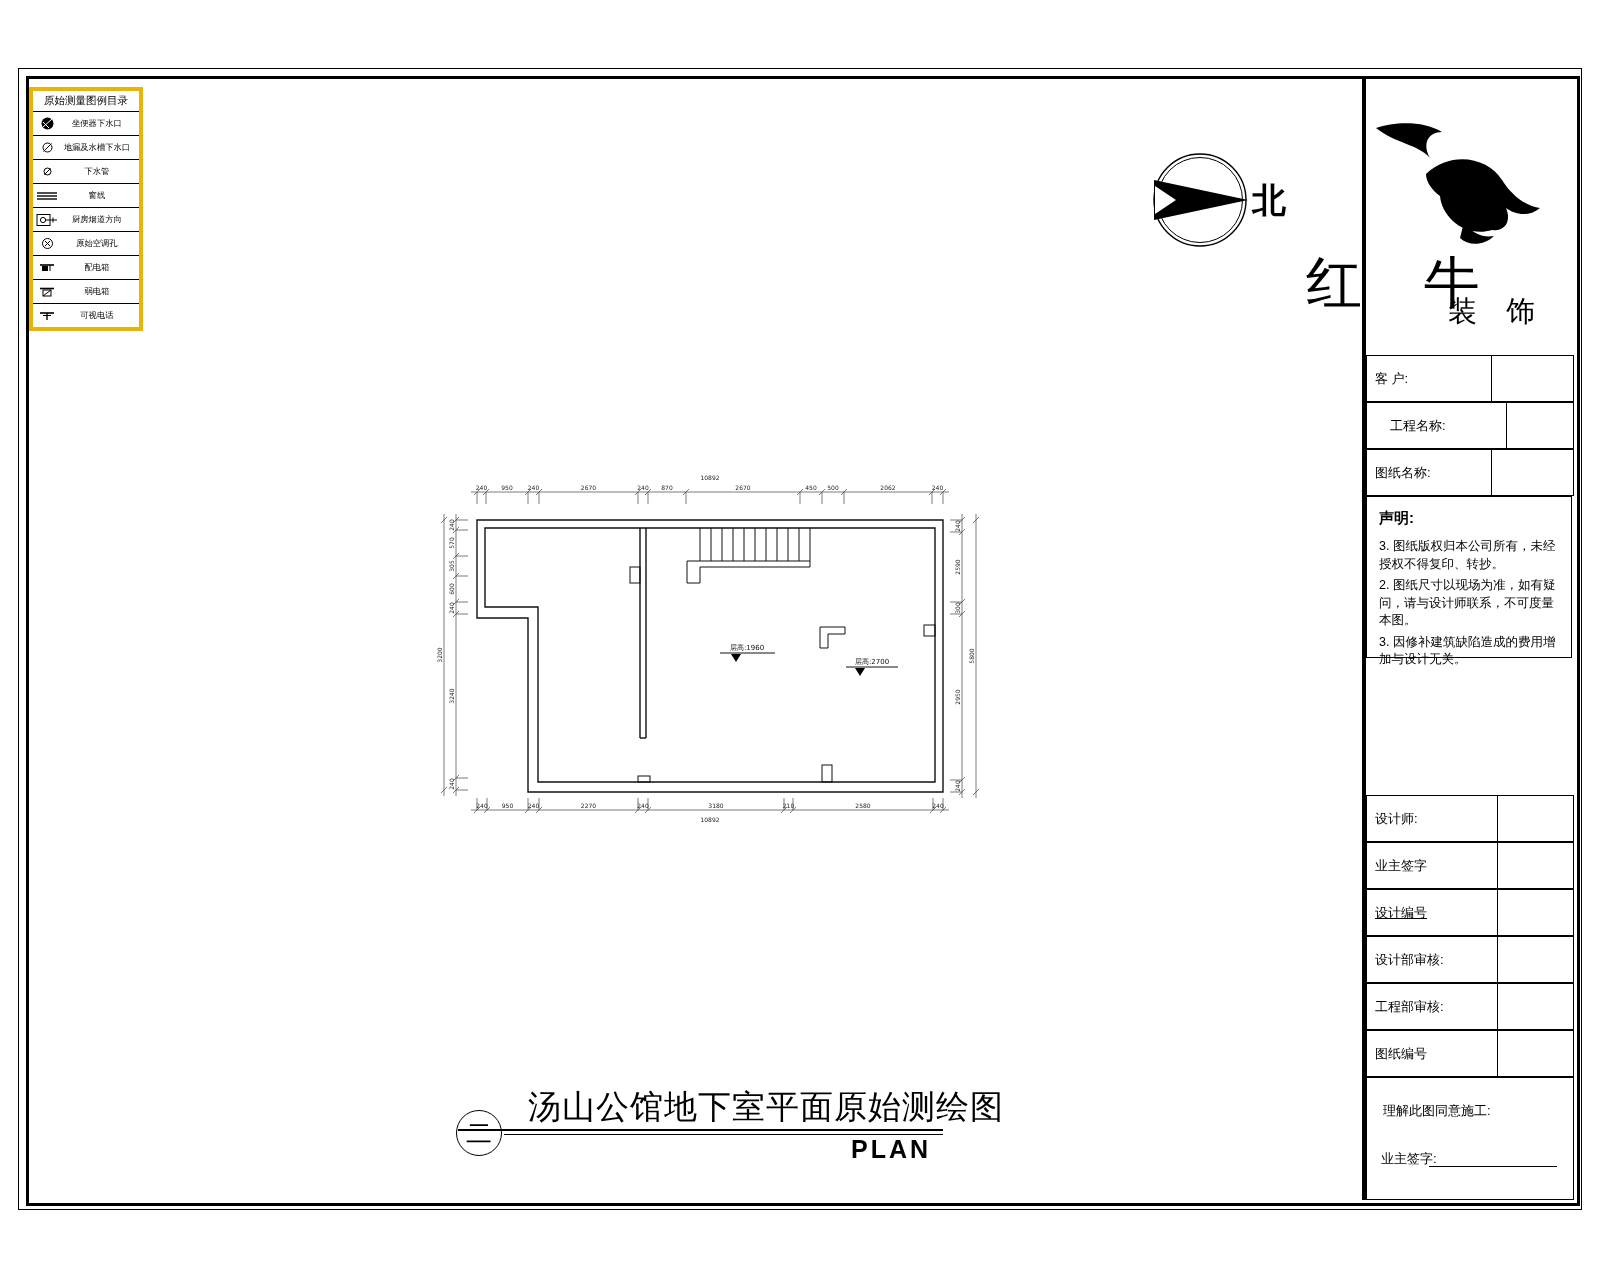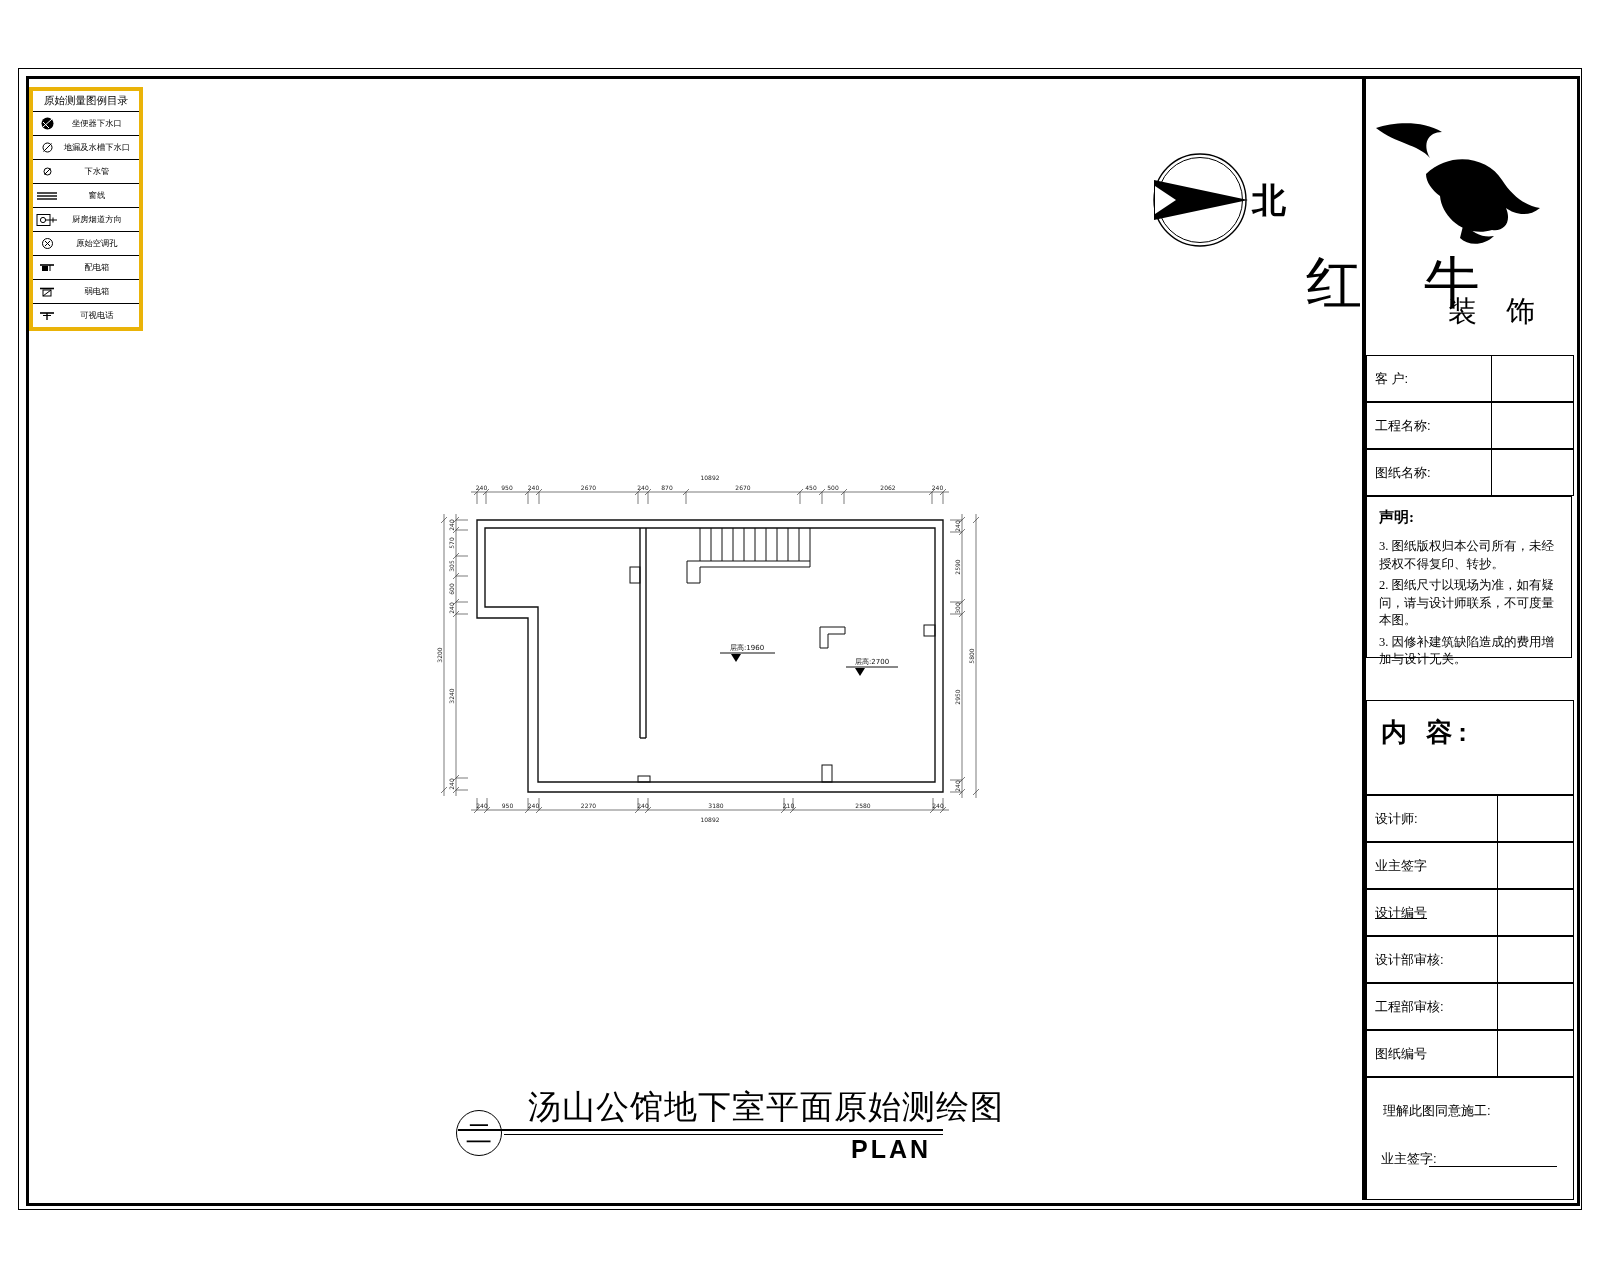--- a/index.html
+++ b/index.html
@@ -176,38 +176,35 @@
     <path d="M96,122 C104,134 116,138 126,136 C116,146 100,146 92,138 Z" fill="#000"></path>
   </svg>
   <div class="abs brand-top">红 牛</div>
   <div class="abs brand-bottom">装 饰</div>
 
   <div class="abs tbbox tbrow" style="left:1366px;top:355px;width:206px;height:45px;">
     <span class="lab" style="width:68px;">客 户:</span>
     <span class="val"></span>
   </div>
   <div class="abs tbbox tbrow" style="left:1366px;top:402px;width:206px;height:45px;">
-    <span class="lab" style="width:68px;">工程名称:</span>
+    <span class="lab" style="width:68px;margin-left:15px;">工程名称:</span>
     <span class="val"></span>
   </div>
   <div class="abs tbbox tbrow" style="left:1366px;top:449px;width:206px;height:45px;">
     <span class="lab" style="width:68px;">图纸名称:</span>
     <span class="val"></span>
   </div>
 
-  <div class="abs tbbox statement" style="left:1366px;top:496px;width:206px;height:162px;box-sizing:border-box;font-family:Liberation Serif, serif;">
+  <div class="abs tbbox statement" style="left:1366px;top:496px;width:206px;height:162px;box-sizing:border-box;">
     <div class="stitle">声明:</div>
     <div class="note">3. 图纸版权归本公司所有，未经授权不得复印、转抄。</div>
     <div class="note">2. 图纸尺寸以现场为准，如有疑问，请与设计师联系，不可度量本图。</div>
     <div class="note">3. 因修补建筑缺陷造成的费用增加与设计无关。</div>
   </div>
 
-  <div class="abs tbbox" style="left:1366px;top:700px;width:206px;height:93px;">
-    <div class="content-label">内 容:</div>
-  </div>
 
   <div class="abs tbbox tbrow" style="left:1366px;top:795px;width:206px;height:45px;text-align:center;">
     <span class="lab" style="width:74px;">设计师:</span>
       <span class="val"></span>
   </div>
   <div class="abs tbbox tbrow" style="left:1366px;top:842px;width:206px;height:45px;">
     <span class="lab" style="width:74px;">业主签字</span>
       <span class="val"></span>
   </div>
   <div class="abs tbbox tbrow" style="left:1366px;top:889px;width:206px;height:45px;">

